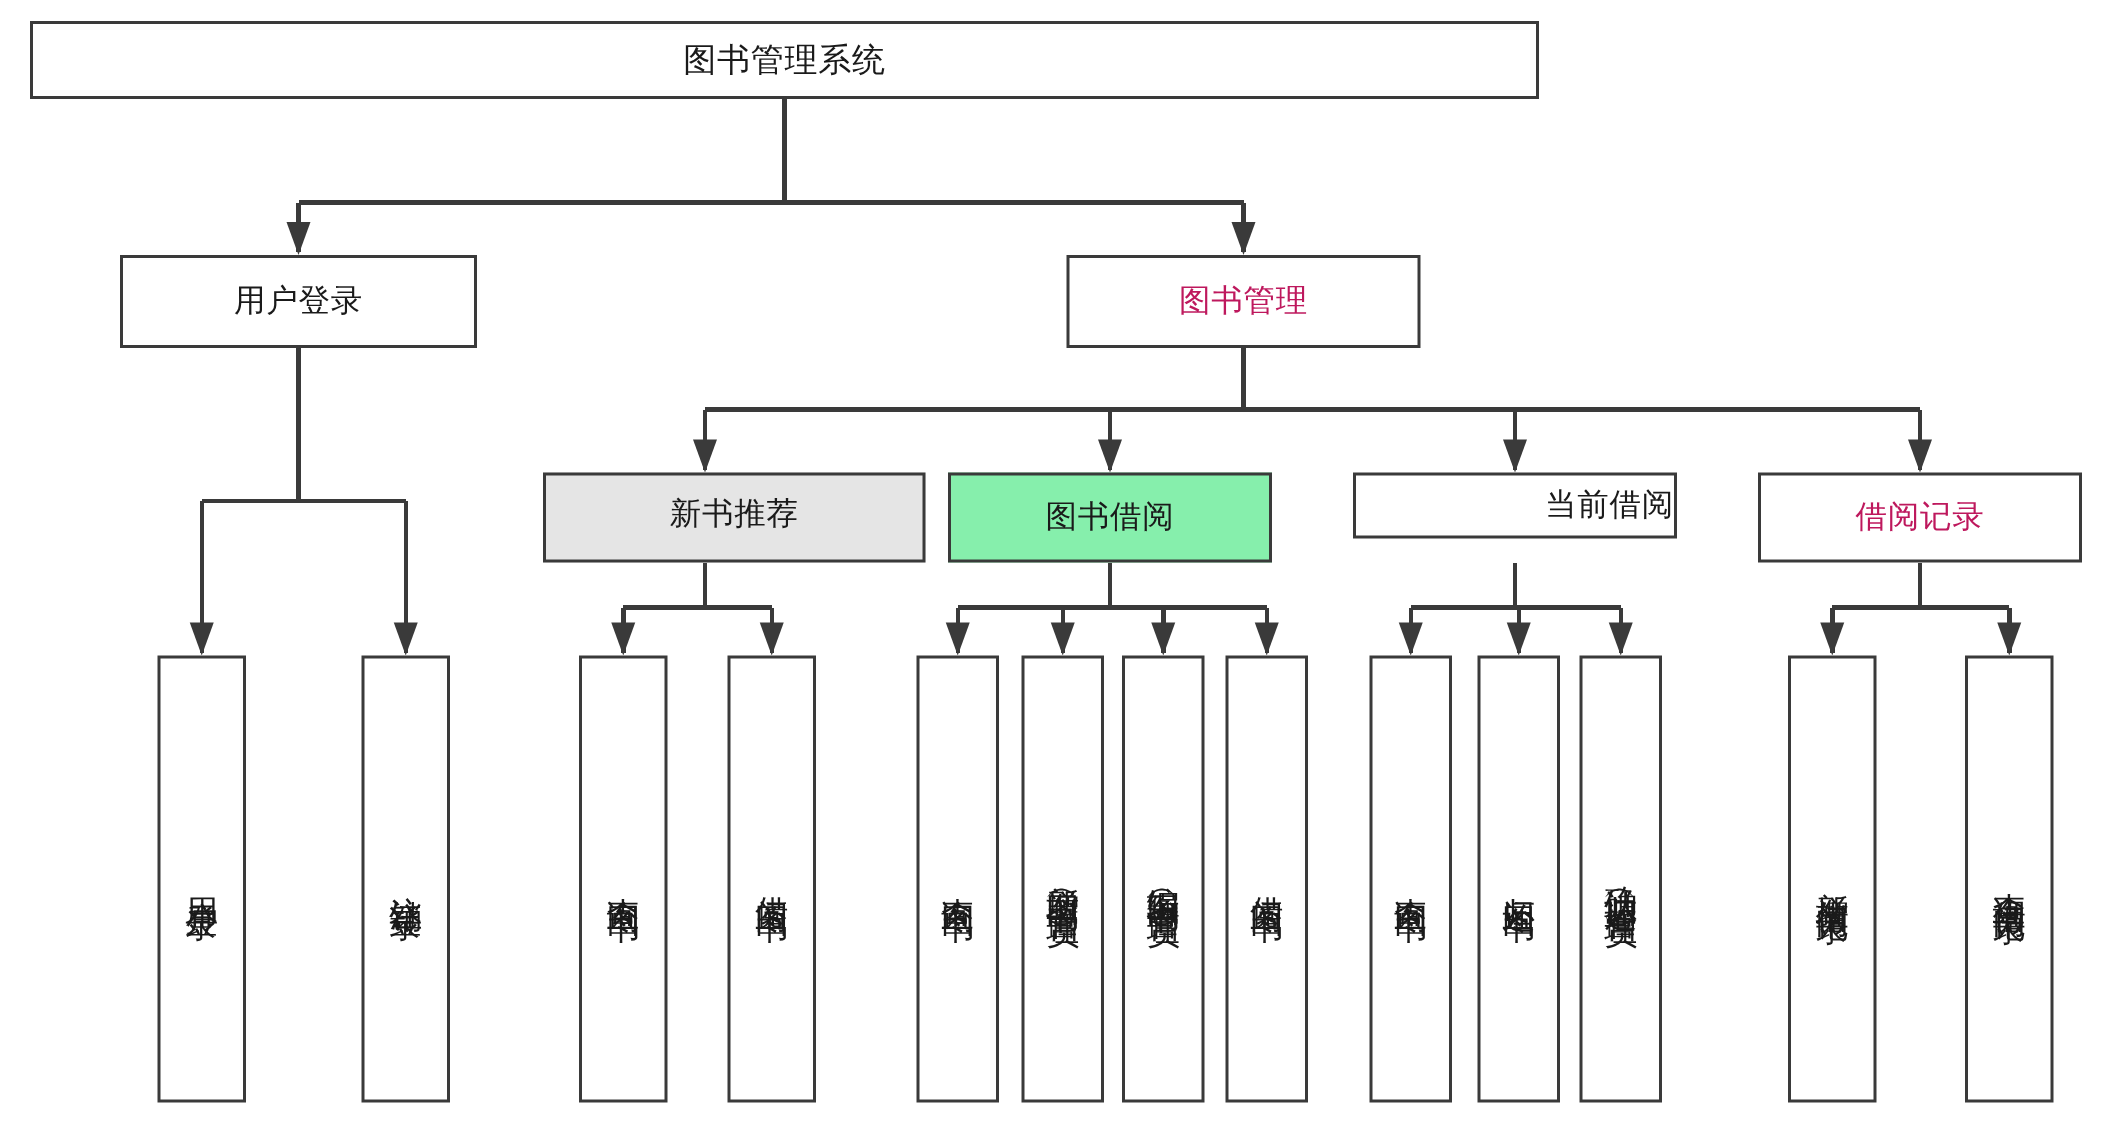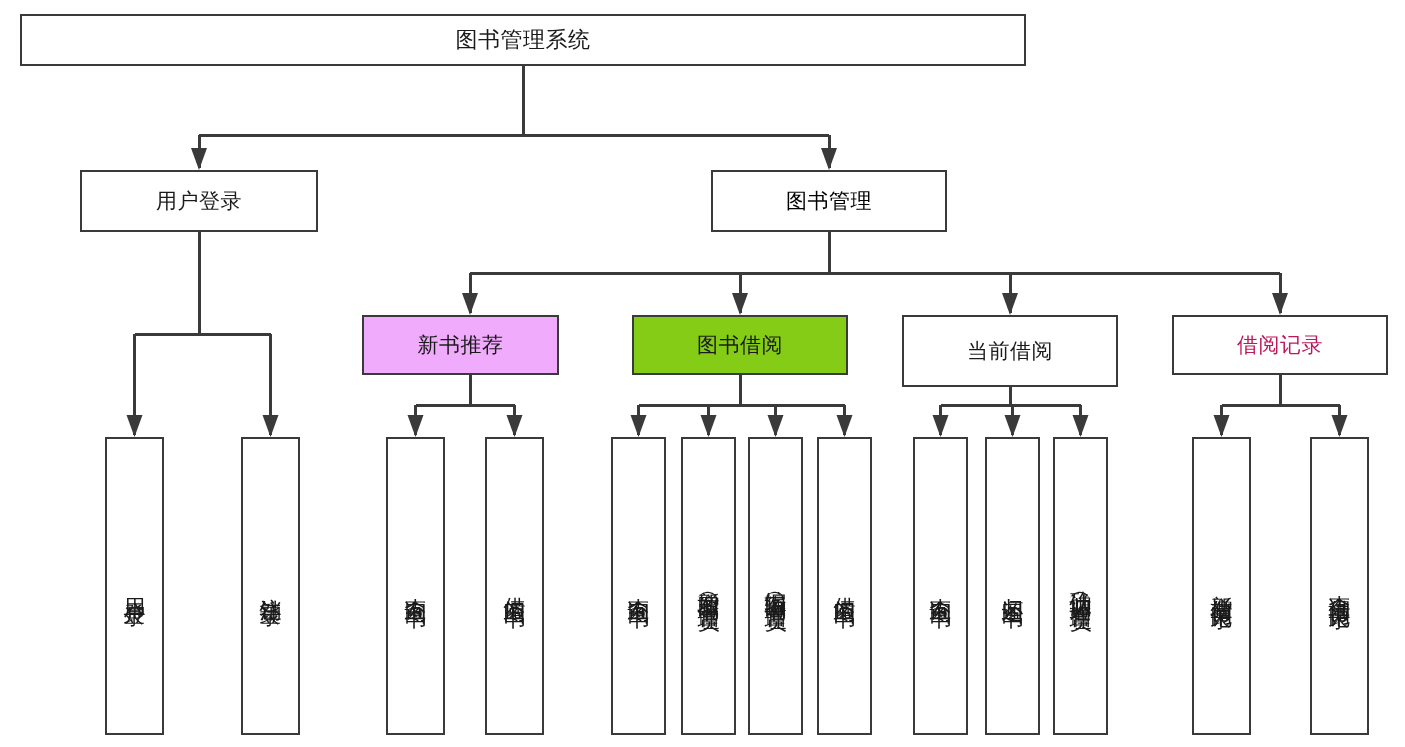--- a/index.html
+++ b/index.html
@@ -134,29 +134,29 @@
       <polygon points="1331.5,415 1347.5,415 1339.5,437" fill="#3a3a3a"></polygon>
     </svg>
   <div id="nodes">
       <div class="node horiz root" style="left: 20px; top: 14px; width: 1006px; height: 52px; border-color: rgb(58, 58, 58); background: rgb(255, 255, 255);">
         <span class="label" style="color: rgb(26, 26, 26);">图书管理系统</span>
       </div>
       <div class="node horiz" style="left: 80px; top: 170px; width: 238px; height: 62px; border-color: rgb(58, 58, 58); background: rgb(255, 255, 255);">
         <span class="label" style="color: rgb(26, 26, 26);">用户登录</span>
       </div>
       <div class="node horiz" style="left: 711px; top: 170px; width: 236px; height: 62px; border-color: rgb(58, 58, 58); background: rgb(255, 255, 255);">
-        <span class="label" style="color: #000000;">图书管理</span>
-      </div>
-      <div class="node horiz" style="left: 362px; top: 315px; width: 197px; height: 60px; border-color: rgb(58, 58, 58); background: #f0abfc;">
+        <span class="label" style="color: #be185d;">图书管理</span>
+      </div>
+      <div class="node horiz" style="left: 362px; top: 315px; width: 255px; height: 60px; border-color: rgb(58, 58, 58); background: #e5e5e5; font-family: Liberation Mono, monospace;">
         <span class="label" style="color: rgb(26, 26, 26);">新书推荐</span>
       </div>
-      <div class="node horiz" style="left: 632px; top: 315px; width: 216px; height: 60px; border-color: rgb(58, 58, 58); background: #84cc16;">
+      <div class="node horiz" style="left: 632px; top: 315px; width: 216px; height: 60px; border-color: rgb(58, 58, 58); background: #86efac;">
         <span class="label" style="color: rgb(26, 26, 26);">图书借阅</span>
       </div>
-      <div class="node horiz" style="left: 902px; top: 315px; width: 216px; height: 72px; border-color: rgb(58, 58, 58); background: rgb(255, 255, 255);">
+      <div class="node horiz" style="left: 902px; top: 315px; width: 216px; height: 44px; border-color: rgb(58, 58, 58); background: rgb(255, 255, 255); justify-content: flex-end;">
         <span class="label" style="color: rgb(26, 26, 26);">当前借阅</span>
       </div>
       <div class="node horiz" style="left: 1172px; top: 315px; width: 216px; height: 60px; border-color: rgb(58, 58, 58); background: rgb(255, 255, 255);">
         <span class="label" style="color: #be185d;">借阅记录</span>
       </div>
       <div class="node vert" style="left: 105px; top: 437px; width: 59px; height: 298px; border-color: rgb(58, 58, 58); background: rgb(255, 255, 255);">
         <span class="label" style="color: rgb(26, 26, 26);">用户登录</span>
       </div>
       <div class="node vert" style="left: 241px; top: 437px; width: 59px; height: 298px; border-color: rgb(58, 58, 58); background: rgb(255, 255, 255);">
         <span class="label" style="color: rgb(26, 26, 26);">注销登录</span>

